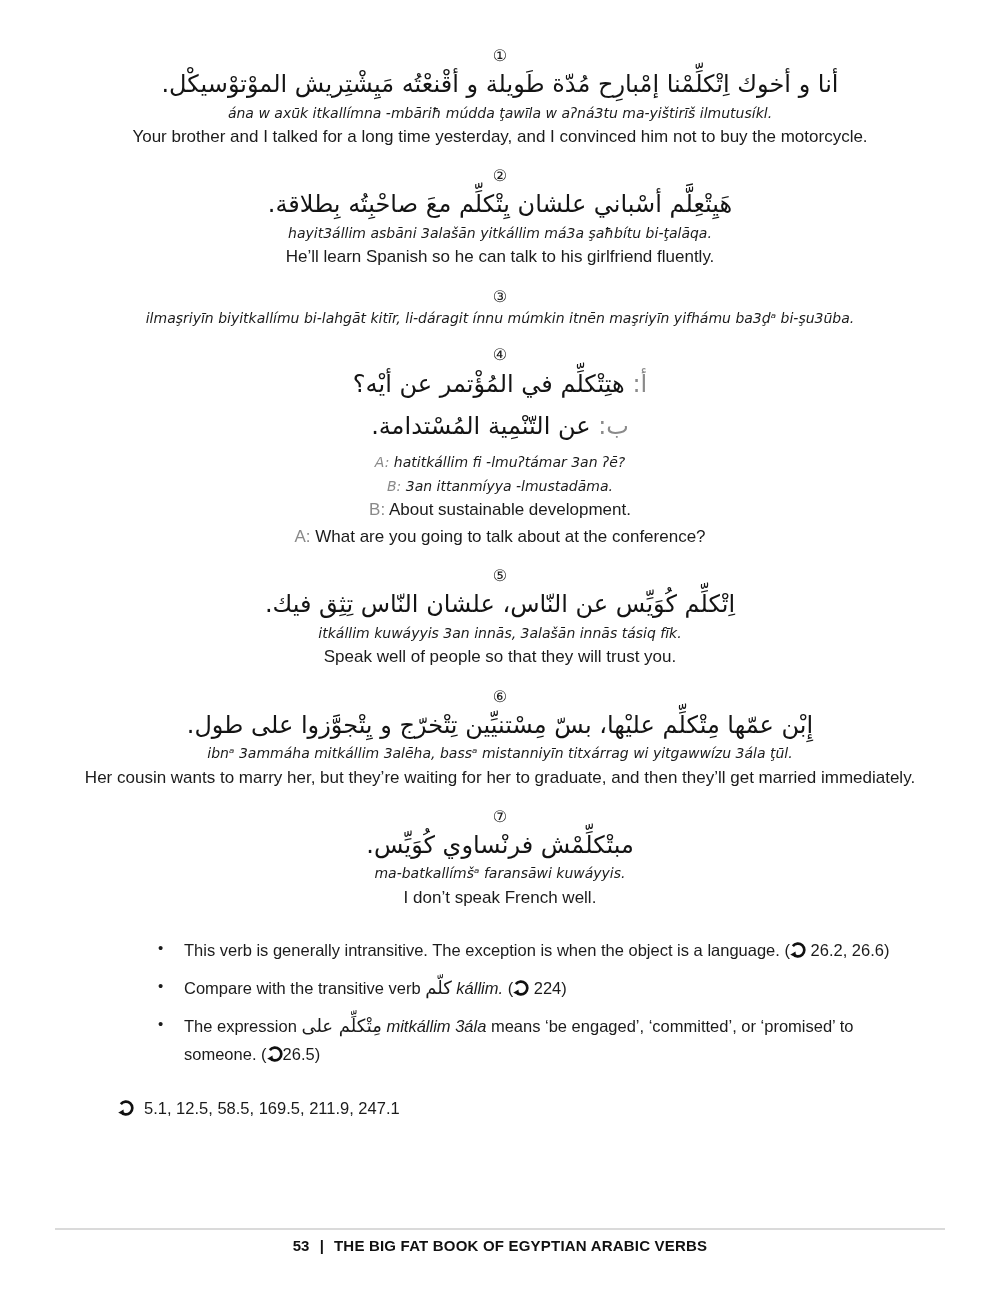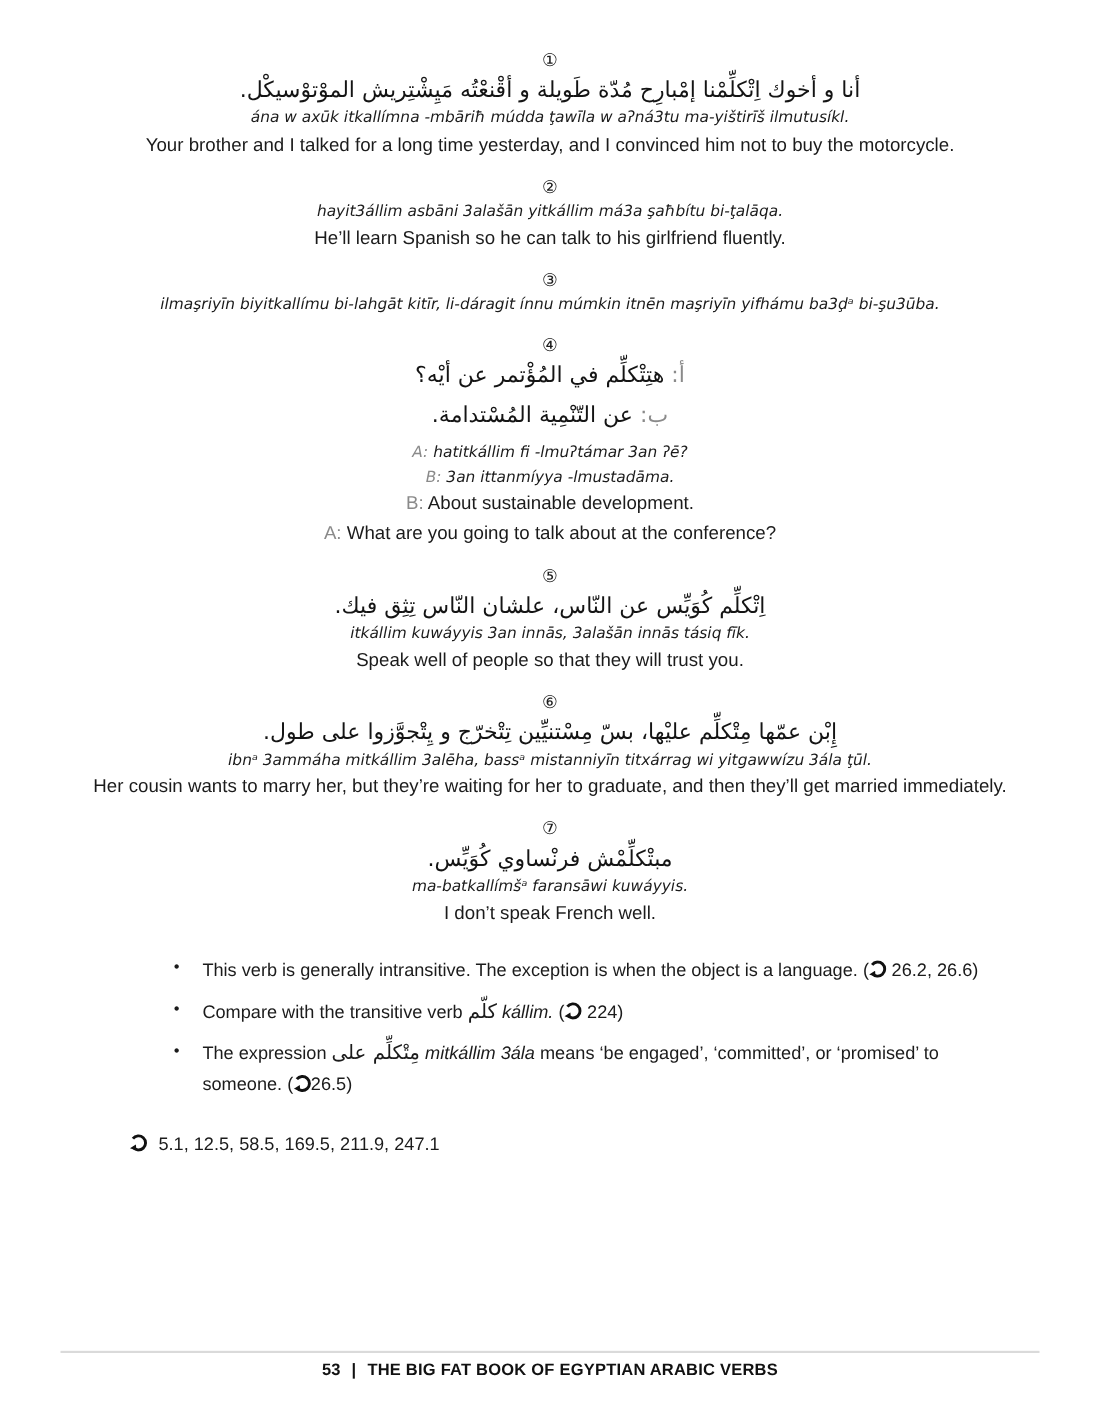--- a/index.html
+++ b/index.html
@@ -2,21 +2,21 @@
 <html><head>
 <meta charset="utf-8">
 <style>
   html,body{margin:0;padding:0;background:#ffffff;}
   .page{position:relative;width:1000px;height:1294px;margin:0 auto;background:#fff;
         font-family:"Liberation Sans",sans-serif;color:#1b1b1b;overflow:hidden;}
   .content{width:880px;margin:0 auto;padding-top:46px;text-align:center;}
 
   .example{margin-bottom:17px;}
   .num{font-size:16px;line-height:1.2;margin-bottom:3px;color:#1b1b1b;}
-  .ar{font-family:"DejaVu Sans",sans-serif;font-size:20px;line-height:1.35;direction:rtl;color:#141414;}
+  .ar{font-family:"DejaVu Sans",sans-serif;font-size:24px;line-height:1.35;direction:rtl;color:#141414;}
   .tr{font-family:"DejaVu Sans",sans-serif;font-style:italic;font-size:14px;line-height:1.4;margin-top:3px;}
   .en{font-size:17px;line-height:1.42;margin-top:2px;}
   .gray{color:#8a8a8a;}
   .dlg-ar{margin-bottom:10px;}
   .dlg-tr{line-height:1.45;}
   .dlg-en{line-height:1.45;}
 
   .entry{text-align:left;padding-left:58px;margin-top:34px;font-size:17px;line-height:1.4;}
   .b{font-weight:bold;}
   .it{font-style:italic;}
@@ -46,20 +46,21 @@
 
     <section class="example">
       <div class="num">①</div>
       <div class="ar">أنا و أخوك اِتْكلِّمْنا إمْبارِح مُدّة طَويلة و أقْنعْتُه مَيِشْتِريش الموْتوْسيكْل.</div>
       <div class="tr">ána w axūk itkallímna -mbāriħ múdda ţawīla w aʔná3tu ma-yištirīš ilmutusíkl.</div>
       <div class="en">Your brother and I talked for a long time yesterday, and I convinced him not to buy the motorcycle.</div>
     </section>
 
     <section class="example">
       <div class="num">②</div>
+      <div class="ar">هَيِتْعِلَّم أسْباني علشان يِتْكلِّم معَ صاحْبِتُه بِطلاقة.</div>
       <div class="tr">hayit3állim asbāni 3alašān yitkállim má3a şaħbítu bi-ţalāqa.</div>
       <div class="en">He’ll learn Spanish so he can talk to his girlfriend fluently.</div>
     </section>
 
     <section class="example">
       <div class="num">③</div>
       <div class="tr">ilmaşriyīn biyitkallímu bi-lahgāt kitīr, li-dáragit ínnu múmkin itnēn maşriyīn yifhámu ba3ḑᵃ bi-şu3ūba.</div>
     </section>
 
     <section class="example">

